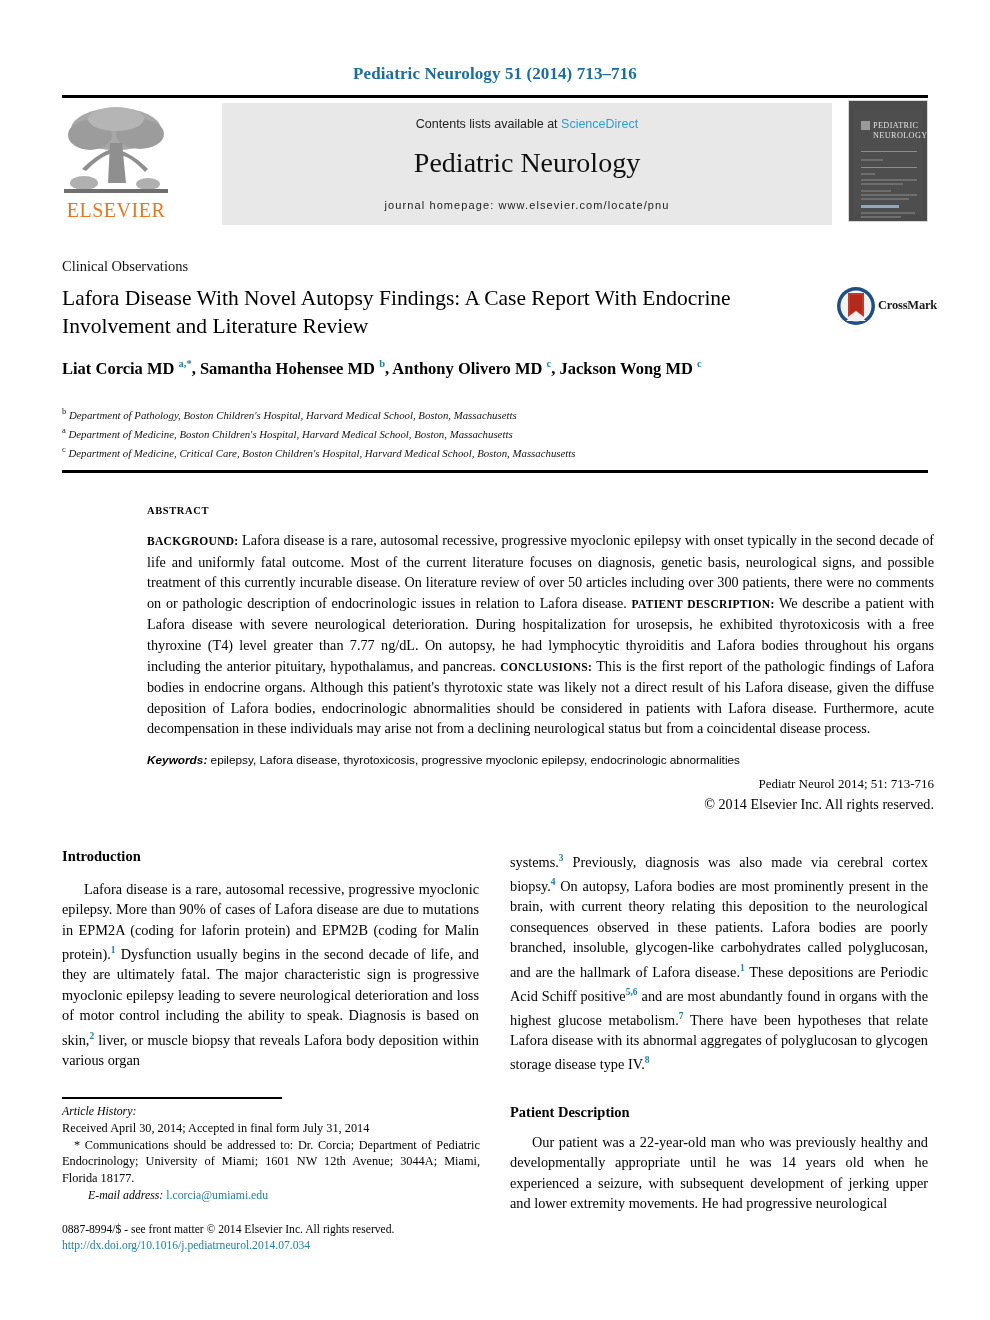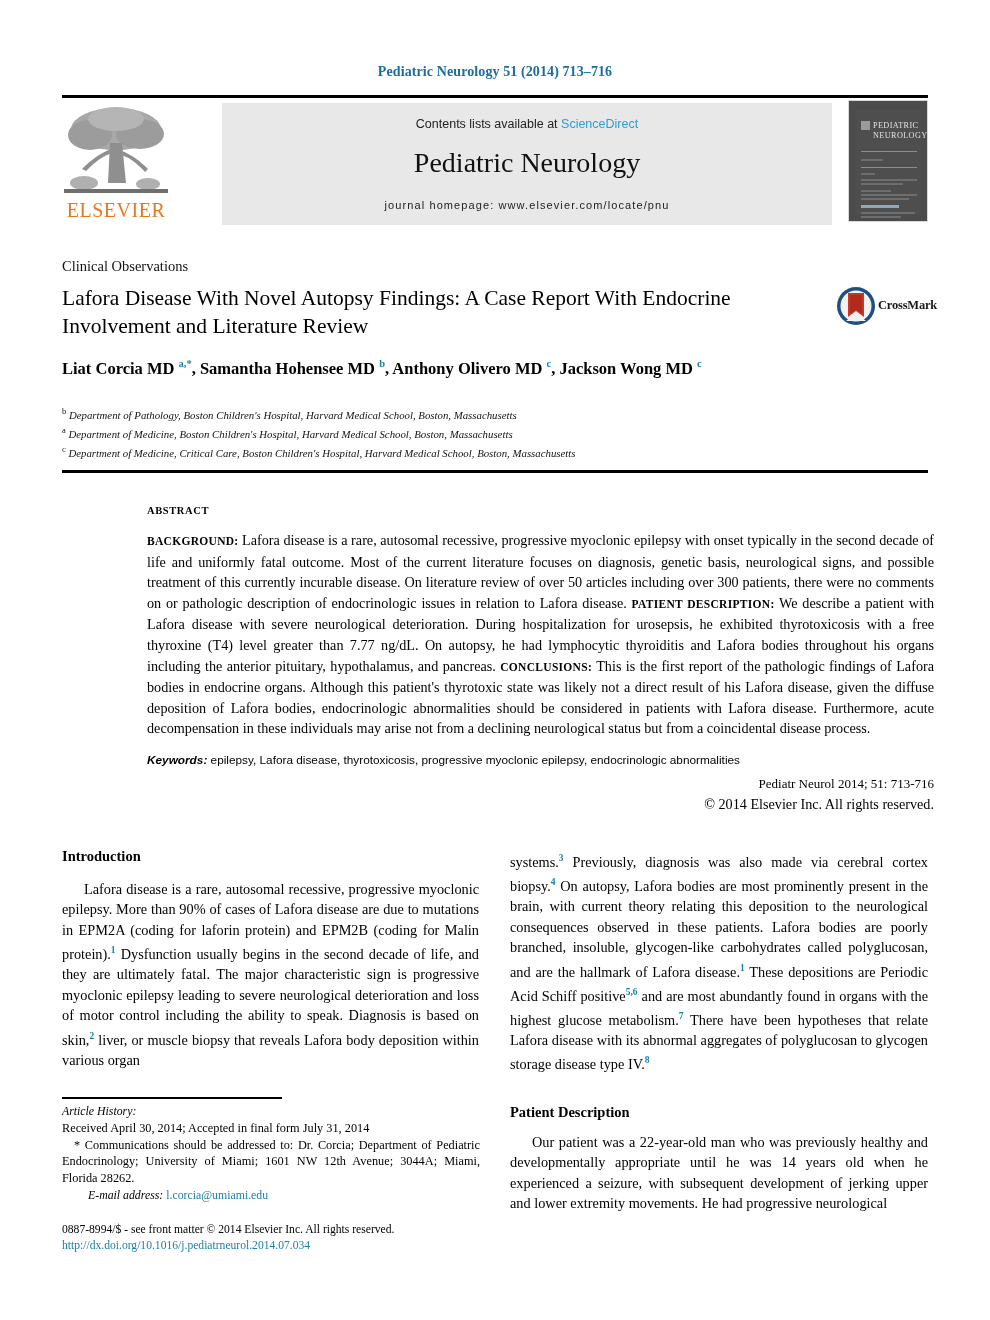--- a/index.html
+++ b/index.html
@@ -14,21 +14,21 @@
     overflow: hidden;
   }
   .page { position: absolute; left: 0; top: 0; width: 990px; height: 1320px; }
 
   
   .runhead {
     position: absolute; left: 0; top: 64px; width: 990px;
     text-align: center;
     font-family: "Liberation Serif", serif;
     font-weight: bold;
-    font-size: 14px;
+    font-size: 17px;
     color: #1a6d9e;
     letter-spacing: 0.1px;
   }
 
   
   .masthead {
     position: absolute; left: 62px; top: 97px; width: 866px; height: 128px;
   }
   .masthead-rule {
     position: absolute; left: 62px; top: 95px; width: 866px; height: 3px;
@@ -388,18 +388,18 @@
   <div class="col-right">
     <p class="body-p body-p-noind">systems.<sup>3</sup> Previously, diagnosis was also made via cerebral cortex biopsy.<sup>4</sup> On autopsy, Lafora bodies are most prominently present in the brain, with current theory relating this deposition to the neurological consequences observed in these patients. Lafora bodies are poorly branched, insoluble, glycogen-like carbohydrates called polyglucosan, and are the hallmark of Lafora disease.<sup>1</sup> These depositions are Periodic Acid Schiff positive<sup>5,6</sup> and are most abundantly found in organs with the highest glucose metabolism.<sup>7</sup> There have been hypotheses that relate Lafora disease with its abnormal aggregates of polyglucosan to glycogen storage disease type IV.<sup>8</sup></p>
   </div>
 
   <div class="sec-head-pd">Patient Description</div>
   <div class="pd-para">Our patient was a 22-year-old man who was previously healthy and developmentally appropriate until he was 14 years old when he experienced a seizure, with subsequent development of jerking upper and lower extremity movements. He had progressive neurological</div>
 
   <div class="foot-rule"></div>
   <div class="art-hist-lab">Article History:</div>
   <div class="art-hist-dates">Received April 30, 2014; Accepted in final form July 31, 2014</div>
-  <div class="corresp">* Communications should be addressed to: Dr. Corcia; Department of Pediatric Endocrinology; University of Miami; 1601 NW 12th Avenue; 3044A; Miami, Florida 28262.</div>
+  <div class="corresp">* Communications should be addressed to: Dr. Corcia; Department of Pediatric Endocrinology; University of Miami; 1601 NW 12th Avenue; 3044A; Miami, Florida 18177.</div>
   <div class="email-line"><span class="lab">E-mail address:</span><span class="addr"> l.corcia@umiami.edu</span></div>
   <div class="issn-line">0887-8994/$ - see front matter © 2014 Elsevier Inc. All rights reserved.</div>
   <div class="doi-line">http://dx.doi.org/10.1016/j.pediatrneurol.2014.07.034</div>
 
 </div>
 
 </body></html>

